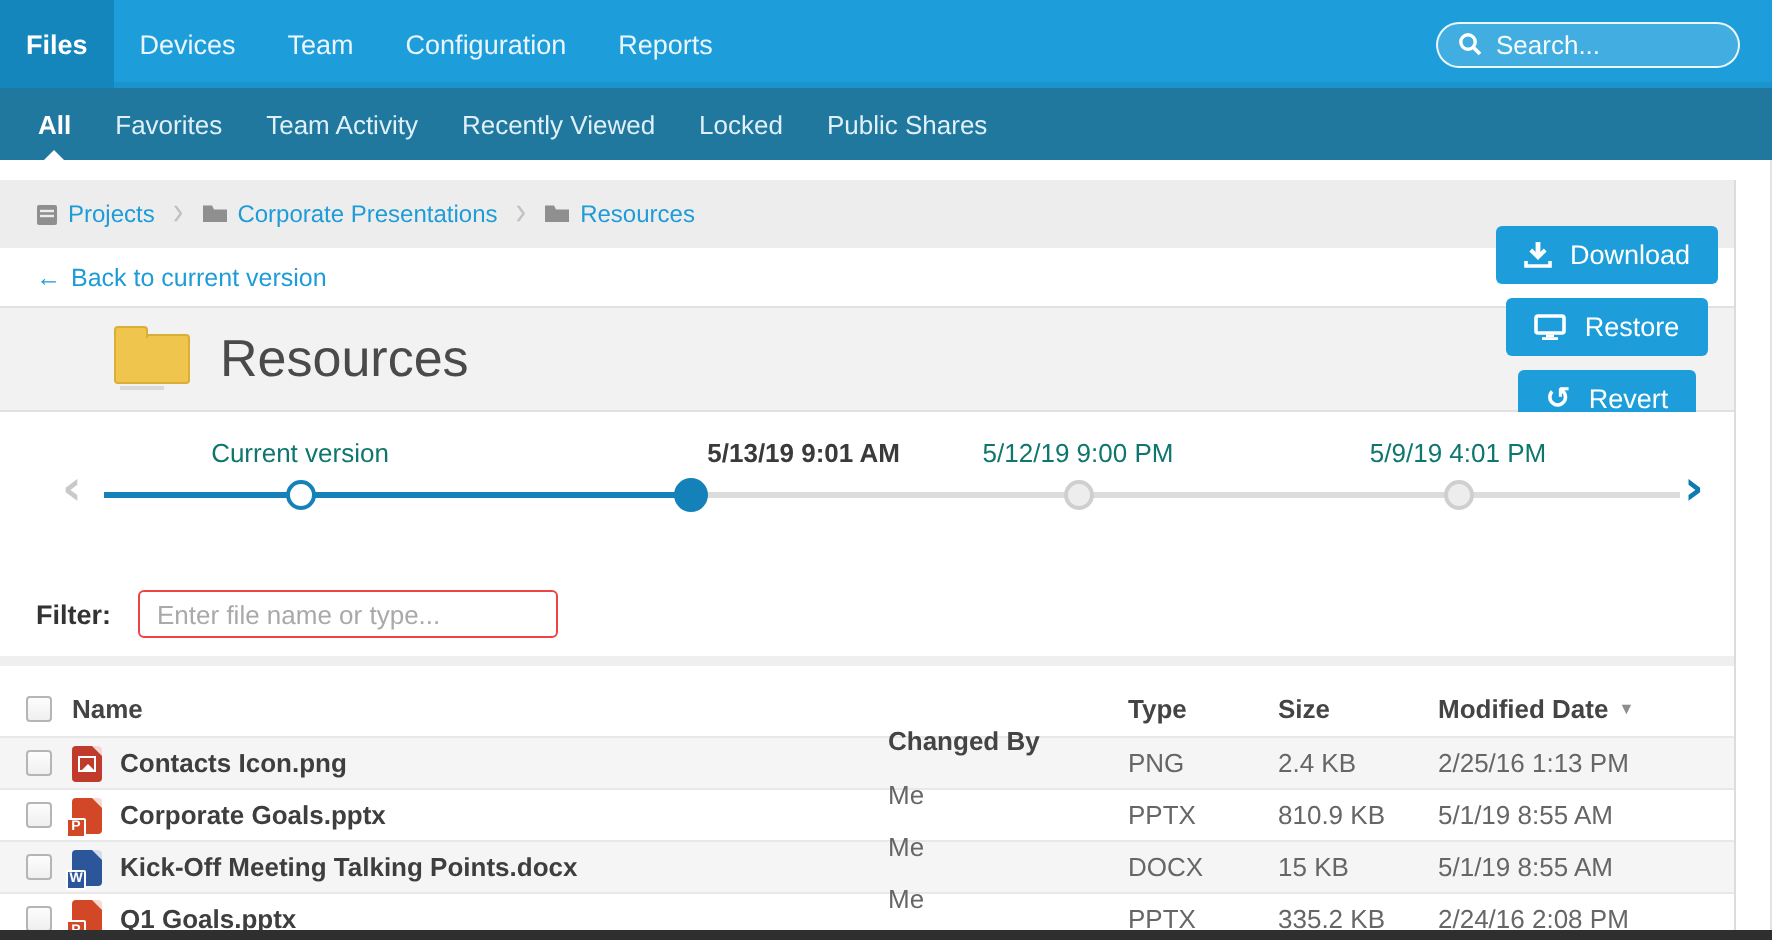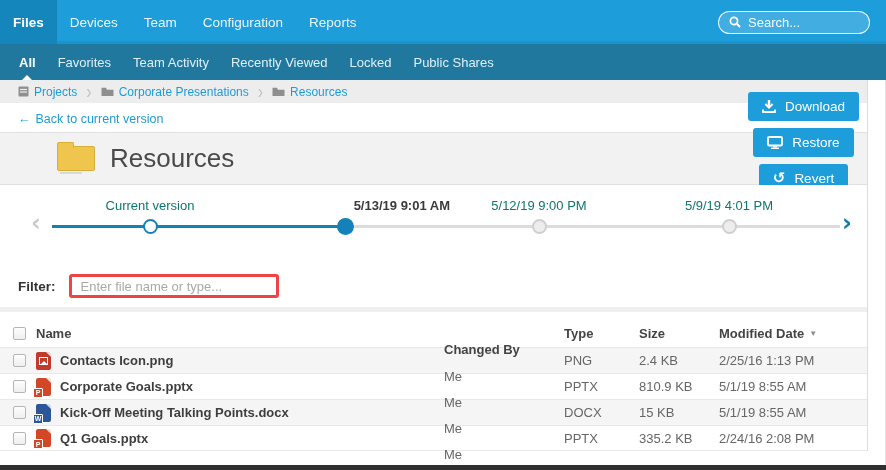--- a/index.html
+++ b/index.html
@@ -28,21 +28,21 @@
   
   .subnav{height:36px;background:var(--subnav);display:flex;align-items:stretch;padding-left:8px;}
   .subnav-item{display:flex;align-items:center;padding:0 11px;color:#DFF0F8;font-size:13px;position:relative;cursor:pointer;}
   .subnav-item.active{font-weight:bold;color:#fff;}
   .subnav-item.active::after{content:"";position:absolute;left:50%;bottom:0;margin-left:-5px;
           border-left:5px solid transparent;border-right:5px solid transparent;border-bottom:5px solid #fff;}
 
   
   .content{width:868px;border-right:1px solid #DCDCDC;background:#fff;}
 
-  .crumbbar{height:23px;background:var(--crumbbg);display:flex;align-items:center;
+  .crumbbar{height:34px;margin-top:10px;background:var(--crumbbg);display:flex;align-items:center;
             padding-left:18px;font-size:12px;color:#1E9CD7;gap:6px;}
   .crumb{color:#1E9CD7;text-decoration:none;cursor:pointer;display:flex;align-items:center;gap:5px;}
   .crumb-sep{color:#C2C2C2;font-size:16px;line-height:1;transform:scaleY(1.25);padding:0 3px;}
 
   .backrow{padding:6px 0 5px 18px;}
   .backlink{color:#1E9CD7;font-size:12.5px;cursor:pointer;display:inline-flex;gap:5px;align-items:center;}
 
   .titlebar{height:53px;background:var(--panel);border-top:1px solid #E1E1E1;border-bottom:1px solid #E1E1E1;
             display:flex;align-items:center;padding:0 8px 0 57px;}
   .bigfolder{width:38px;height:25px;background:var(--folder);border:1px solid #D9AF36;border-radius:2px;
@@ -69,21 +69,21 @@
             font-size:13px;color:#0f766e;cursor:pointer;}
   .tl-label.selected{font-weight:bold;color:#3A3A3A;}
   .tl-dot{position:absolute;width:15px;height:15px;border-radius:50%;cursor:pointer;}
   .dot-current{top:34px;background:#fff;border:2px solid var(--tlblue);}
   .dot-selected{top:33px;width:17px;height:17px;background:var(--tlblue);}
   .dot-normal{top:34px;background:#EDEDED;border:2px solid #CFCFCF;}
 
   
   .filter-row{display:flex;align-items:center;padding:7px 0 9px 18px;}
   .filter-label{font-weight:bold;font-size:13.5px;color:#333;margin-right:13px;}
-  .filter-input{width:210px;height:24px;border:3px solid #ef4444;border-radius:3px;padding:0 9px;
+  .filter-input{width:210px;height:24px;border:1px solid #ef4444;border-radius:3px;padding:0 9px;
                 font-size:13px;color:#555;font-family:"Liberation Sans",sans-serif;outline:none;}
   .filter-input::placeholder{color:#A9A9A9;}
   .divider{height:5px;background:#EFEFEF;}
 
   
   .thead{display:flex;align-items:center;height:28px;margin-top:7px;font-size:13px;font-weight:bold;color:#444;}
   .trow{display:flex;align-items:center;height:26px;font-size:13px;color:#666;border-top:1px solid #E8E8E8;cursor:pointer;}
   .trow:last-of-type{border-bottom:1px solid #E8E8E8;}
   .trow.odd{background:var(--stripe);}
   .col-check{width:36px;padding-left:13px;display:flex;align-items:center;flex:none;}

